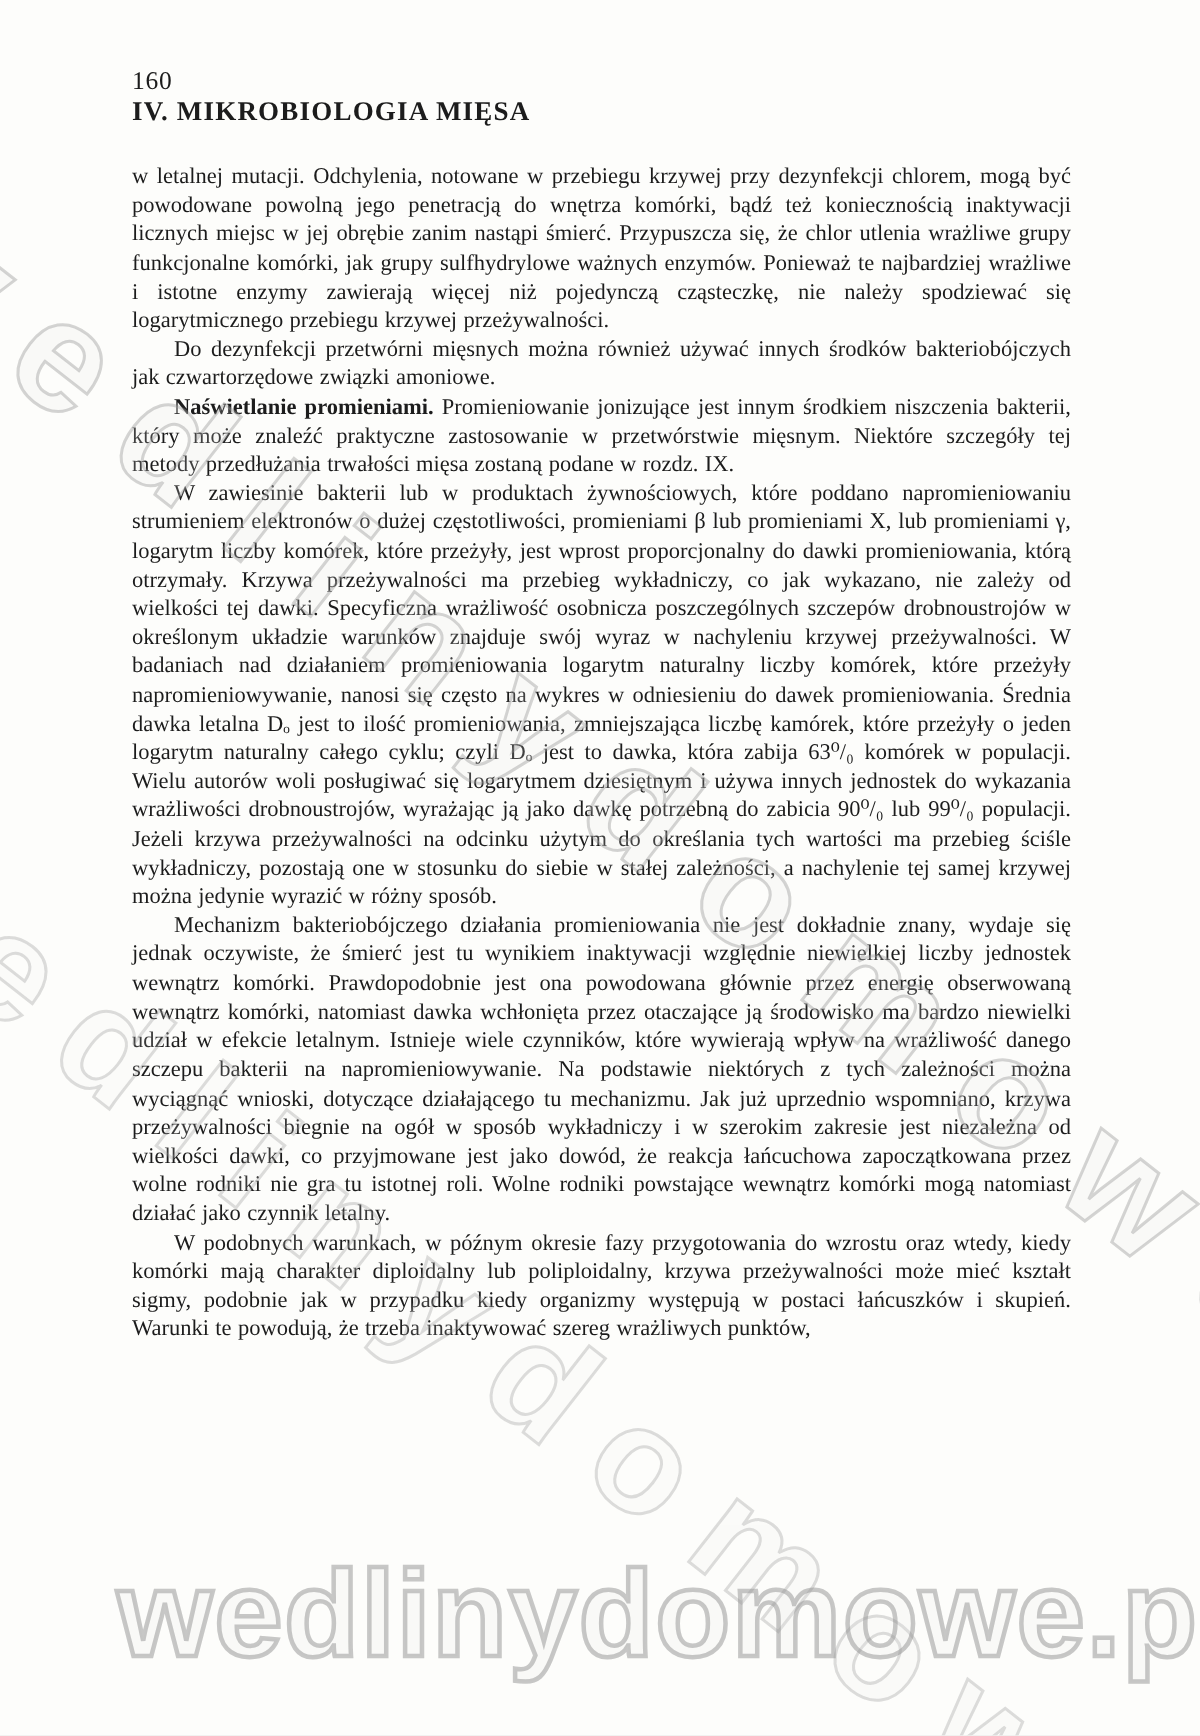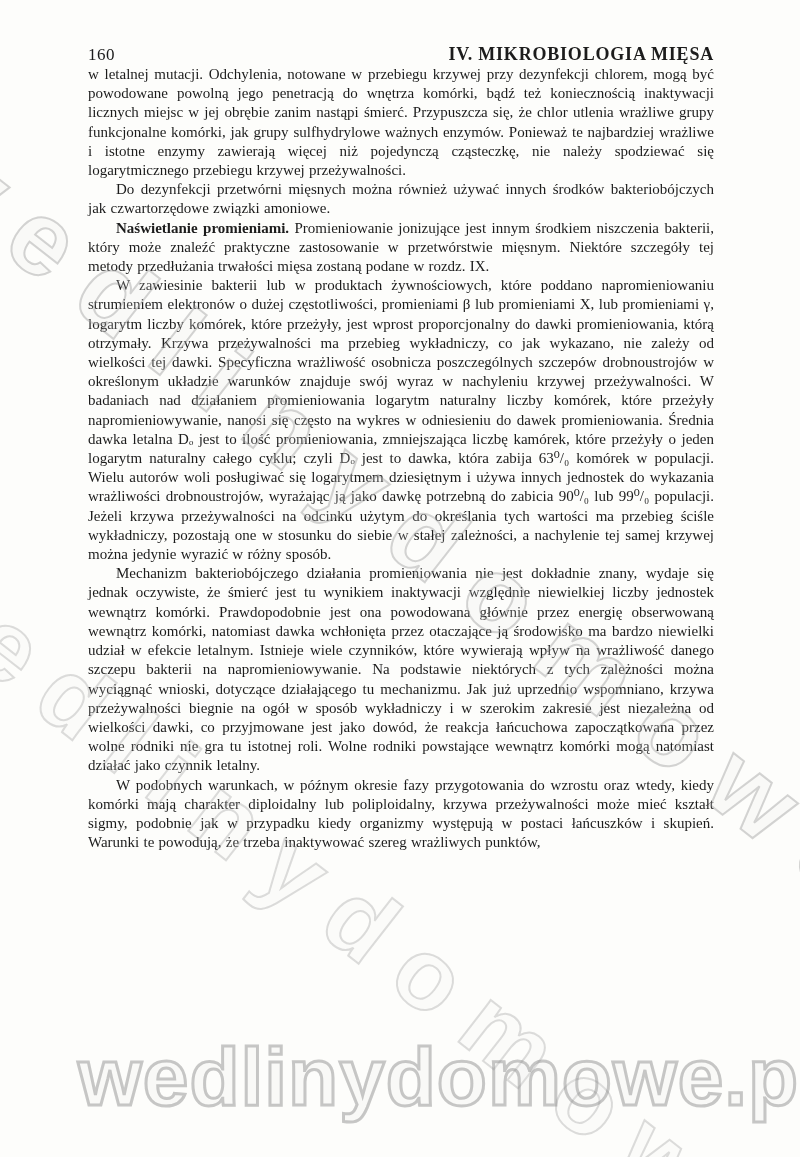--- a/index.html
+++ b/index.html
@@ -20,20 +20,22 @@
   .page-inner {
     position: absolute;
     left: 88px;
     right: 86px;
     top: 44px;
   }
   .running-header {
     display: flex;
     justify-content: space-between;
     align-items: baseline;
+    margin-bottom: 24px;
+    flex-direction: column;
   }
   .page-number {
     font-size: 17px;
     letter-spacing: 0.5px;
   }
   .running-head {
     font-family: "Liberation Serif", "DejaVu Serif", serif;
     font-weight: bold;
     font-size: 18px;
     letter-spacing: 0.8px;

